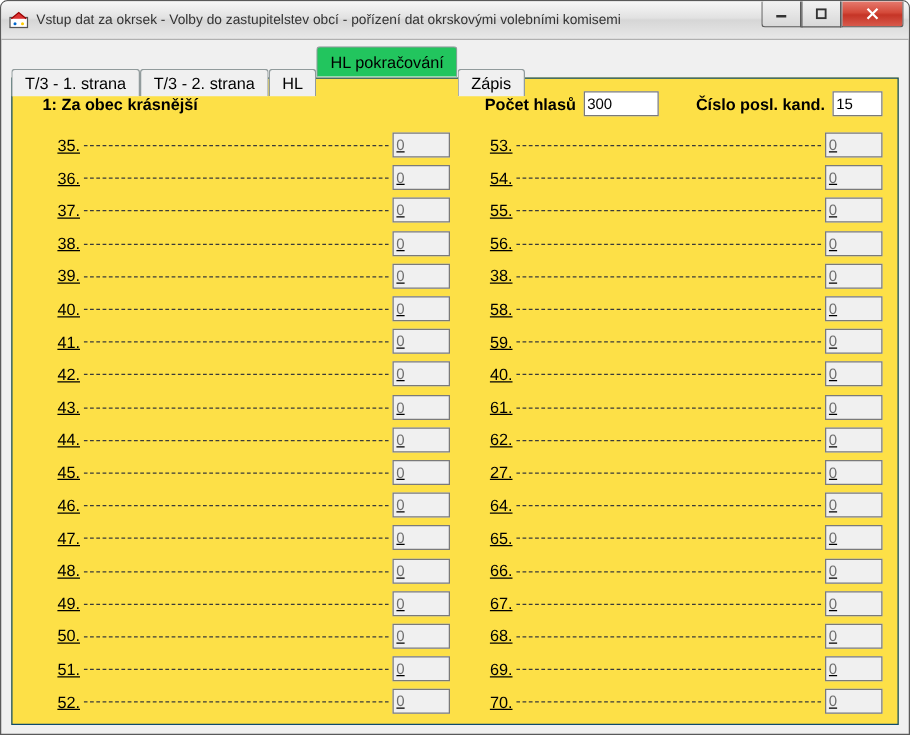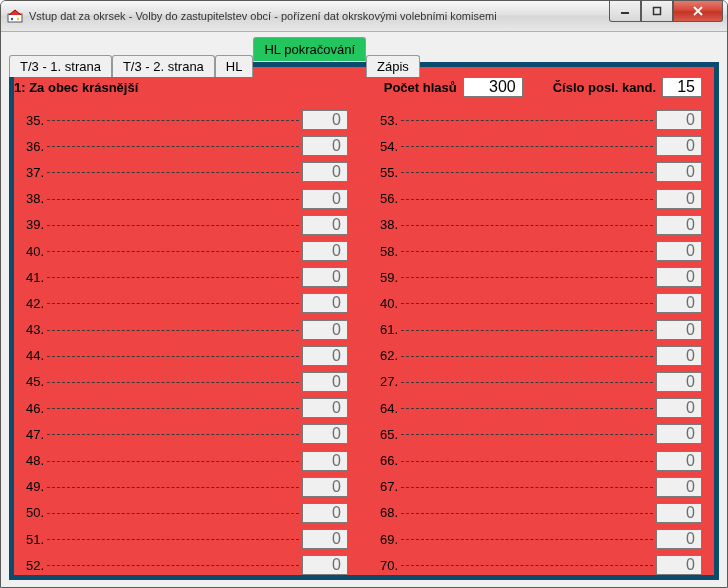--- a/index.html
+++ b/index.html
@@ -10,28 +10,28 @@
   .winbtns{display:flex;height:20px;margin-top:-10px;}
   .winbtn{width:30px;height:20px;margin-left:0;border:1px solid #5a5a5a;border-top:none;display:flex;align-items:center;justify-content:center;font-size:11px;background:linear-gradient(to bottom,#f2f2f2,#d8d8d8);color:#333;}
   .winbtn.min{border-radius:0 0 0 3px;}
   .winbtn.max{}
   .winbtn.close{width:48px;background:linear-gradient(to bottom,#e67a6e 0%,#d44a3a 45%,#c53426 55%,#d85a4c 100%);color:#fff;border-radius:0 0 3px 0;margin-right:4px;}
   .winbtn svg{display:block;}
   .client{padding:6px 8px 8px 8px;box-sizing:border-box;height:calc(100% - 30px);}
   .tabs{display:flex;align-items:flex-end;height:24px;}
   .tab{padding:3px 10px 3px 10px;border:1px solid #919b9c;border-bottom:none;background:#f0f0f0;margin-right:0;border-radius:3px 3px 0 0;position:relative;top:15px;font-size:13px;}
   .tab.active{background:#22c55e;border-bottom:1px solid #f0f0f0;z-index:2;padding-top:4px;padding-bottom:4px;top:0;}
-  .tabpage{border:5px solid #0c4a6e;background:#ef4444;height:calc(100% - 24px);box-sizing:border-box;padding:10px 12px 8px 0;overflow:hidden;}
+  .tabpage{border:1px solid #0c4a6e;background:#fde047;height:calc(100% - 24px);box-sizing:border-box;padding:10px 12px 8px 24px;overflow:hidden;}
   .hdr{display:flex;align-items:center;margin-bottom:10px;}
   .hdr .subj{font-weight:700;font-size:13px;}
   .hdr .spacer{flex:1;}
   .hdr label{font-weight:700;font-size:13px;margin-right:6px;}
-  .numbox{height:20px;border:1px solid #7a7a7a;background:#fff;text-align:right;padding:1px 6px 1px 2px;font-size:16px;box-sizing:border-box;}
+  .numbox{height:20px;border:1px solid #7a7a7a;background:#fff;padding:1px 6px 1px 2px;font-size:12px;box-sizing:border-box;}
   .numbox.ro{background:#f0f0f0;color:#6d6d6d;}
-  .cols{display:flex;gap:20px;}
+  .cols{display:flex;gap:20px;text-decoration:underline;}
   .col{flex:1;display:flex;flex-direction:column;}
   .row{display:flex;align-items:center;height:26.2px;}
   .rn{width:30px;text-align:right;font-size:13px;}
   .dashwrap{flex:1;height:14px;margin:0 3px;position:relative;overflow:hidden;}
   .dashwrap::before{content:"";position:absolute;left:0;right:0;top:50%;border-top:1.4px dashed #3a3a3a;}
   .row .numbox{width:46px;}
   .pocet{width:60px;margin-right:30px;}
   .kand{width:40px;}
 </style>
 </head>

